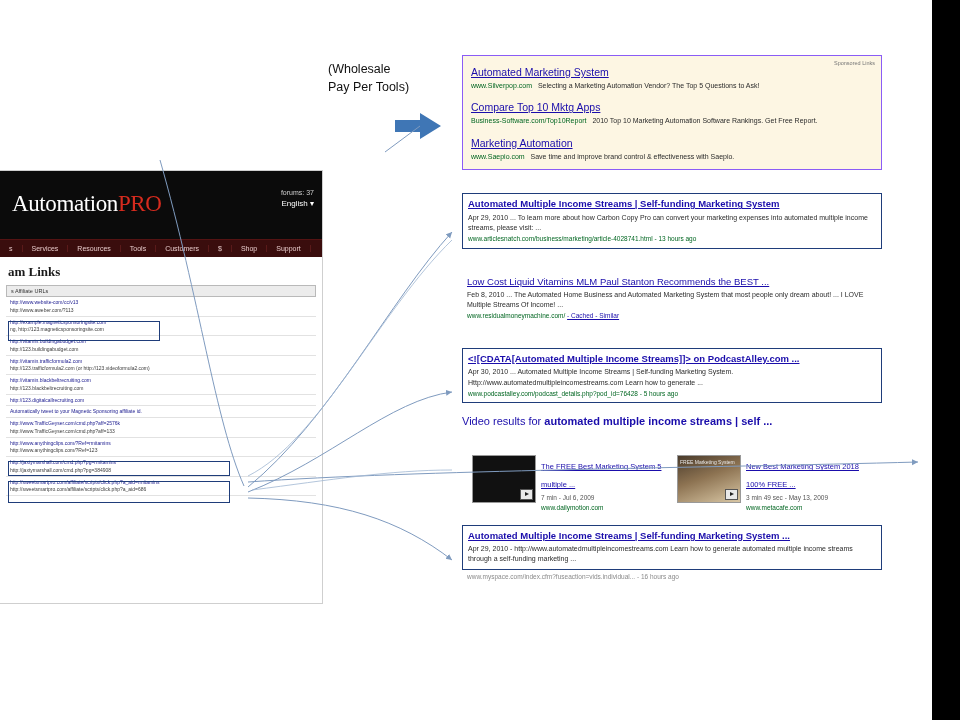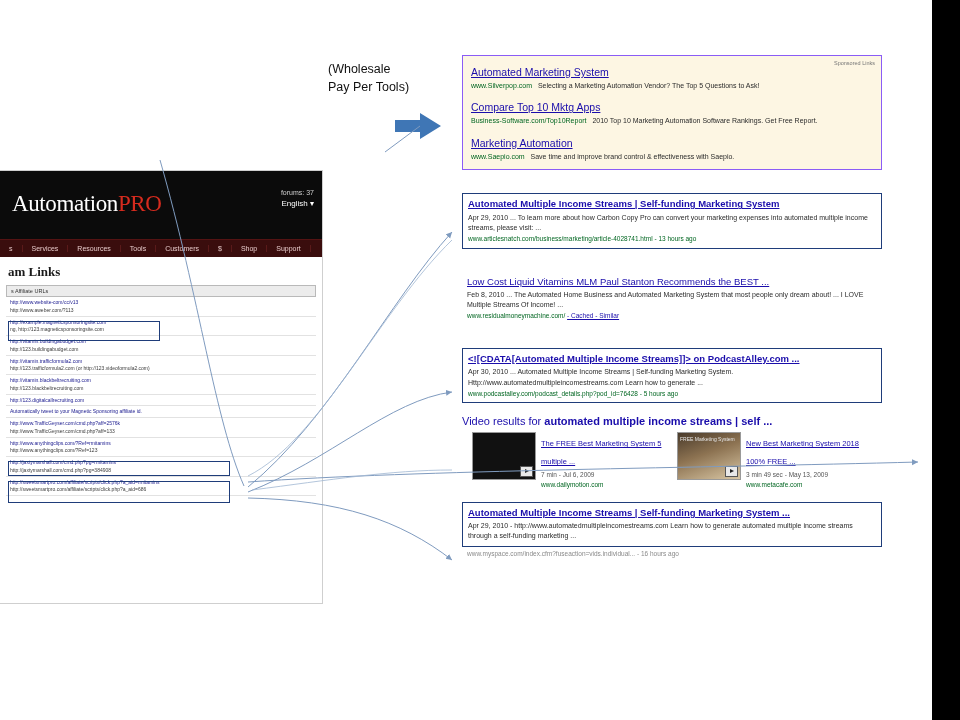--- a/index.html
+++ b/index.html
@@ -207,20 +207,21 @@
   .vid-row {
     display: flex;
     gap: 10px;
     margin-top: 5px;
     padding-left: 10px;
   }
   .vid {
     display: flex;
     gap: 5px;
     width: 195px;
+    margin-top: 23px;
   }
   .vid-thumb {
     position: relative;
     width: 62px;
     height: 46px;
     flex: 0 0 62px;
     background: #111;
     border: 1px solid #999;
     overflow: hidden;
   }

